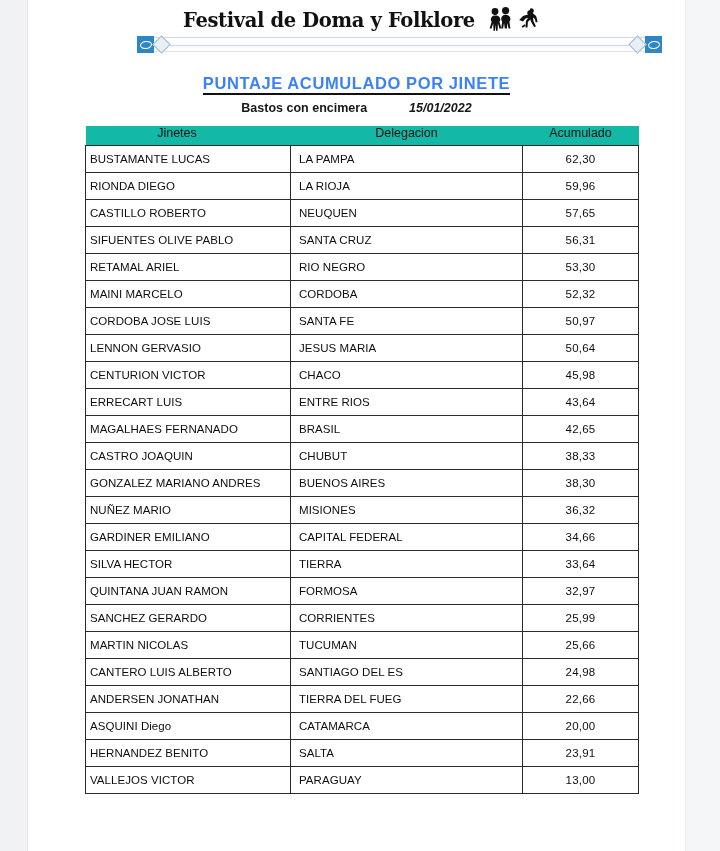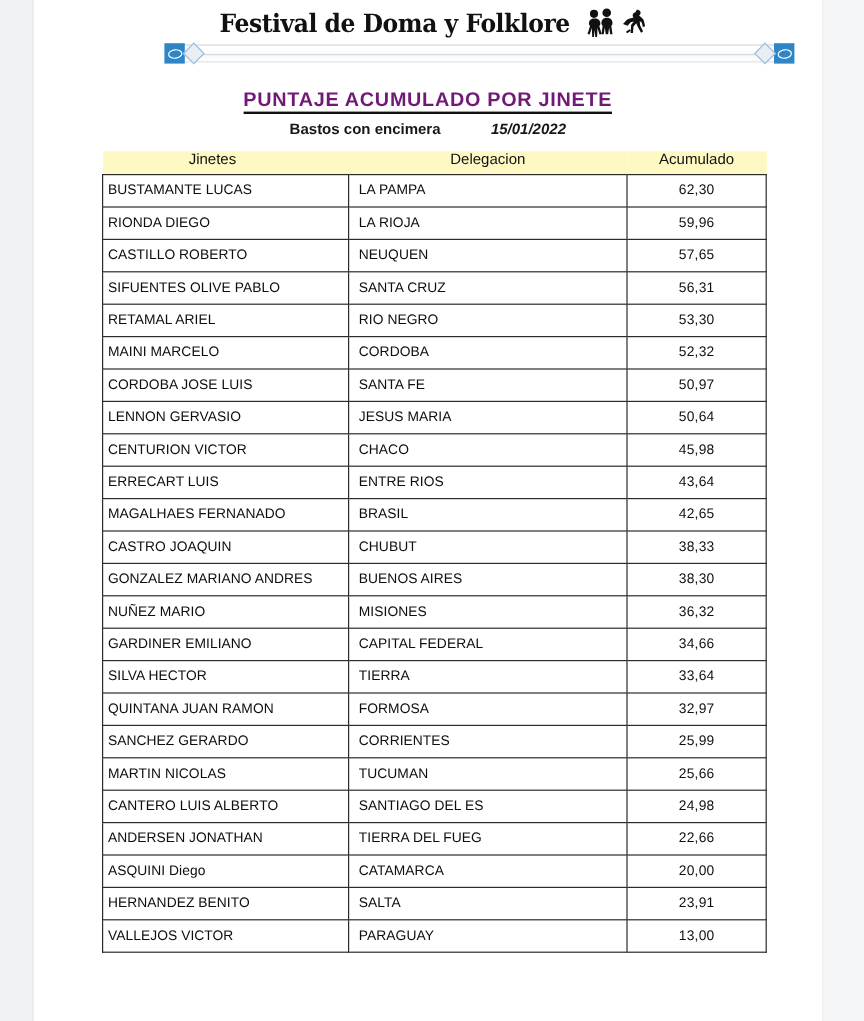--- a/index.html
+++ b/index.html
@@ -123,21 +123,21 @@
     transform: rotate(45deg);
     box-sizing: border-box;
   }
 
   
   .doc-title {
     text-align: center;
     font-size: 16.5px;
     font-weight: bold;
     letter-spacing: 0.6px;
-    color: #701a75;
+    color: #3b82f6;
     margin-top: 10px;
     line-height: 1.1;
   }
   .doc-title span.ul {
     border-bottom: 2px solid #111111;
     padding-bottom: 1px;
   }
   .subline {
     display: flex;
     justify-content: center;
@@ -166,21 +166,21 @@
   table.scores col.c-deleg { width: 232px; }
   table.scores col.c-score { width: 116px; }
 
   table.scores thead th {
     font-size: 12.5px;
     font-weight: normal;
     color: #111111;
     padding: 0 0 5px 0;
     border: none;
     text-align: center;
-    background: #fef9c3;
+    background: #14b8a6;
   }
   table.scores thead th.h-rider { text-align: center; padding-right: 22px; }
 
   table.scores tbody td {
     border: 1px solid #2b2b2b;
     height: 26px;
     font-size: 11.5px;
     color: #0e0e0e;
     padding: 0 6px;
     background: #ffffff;

